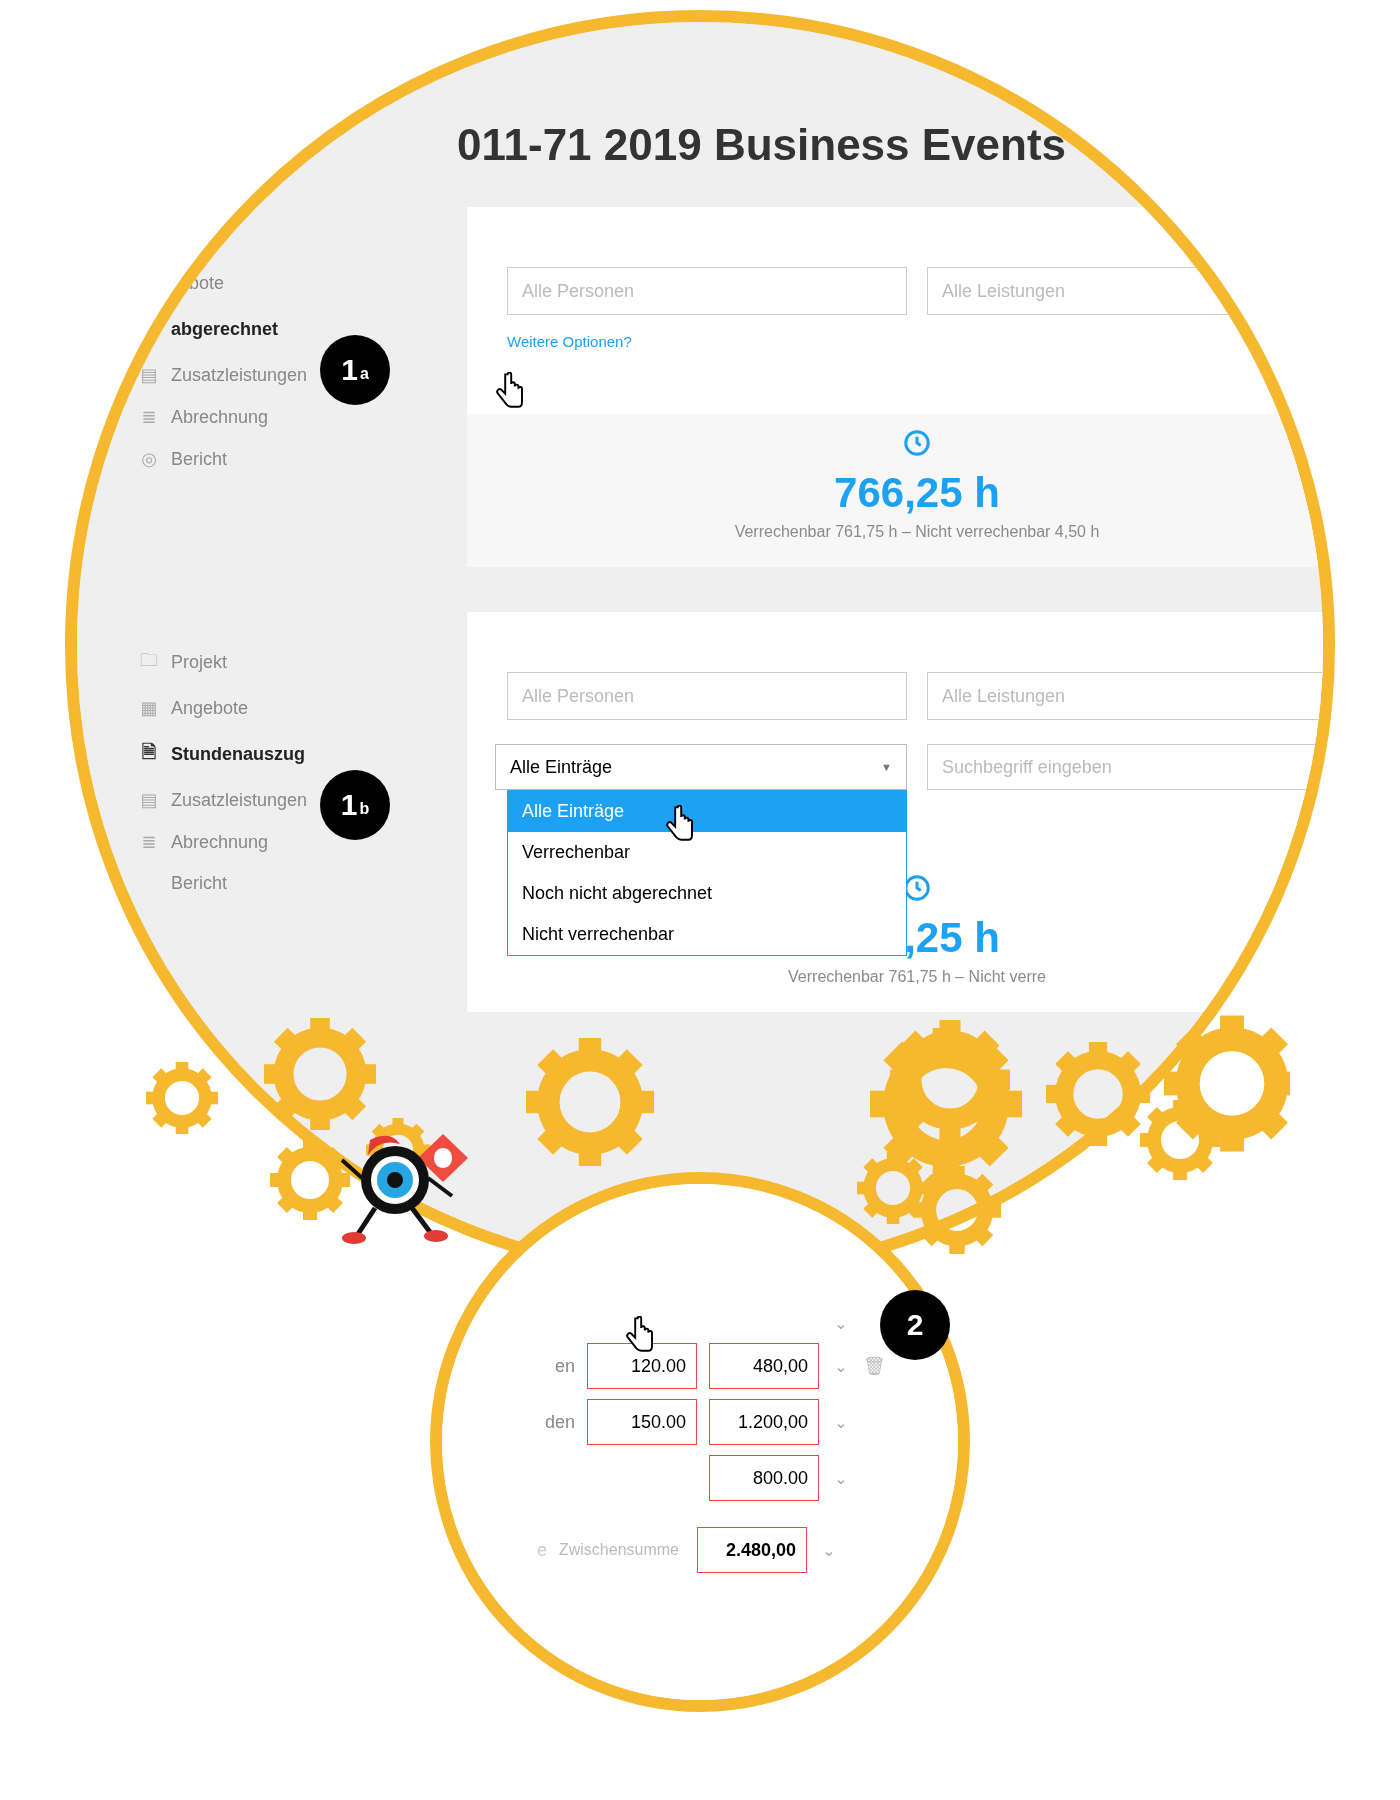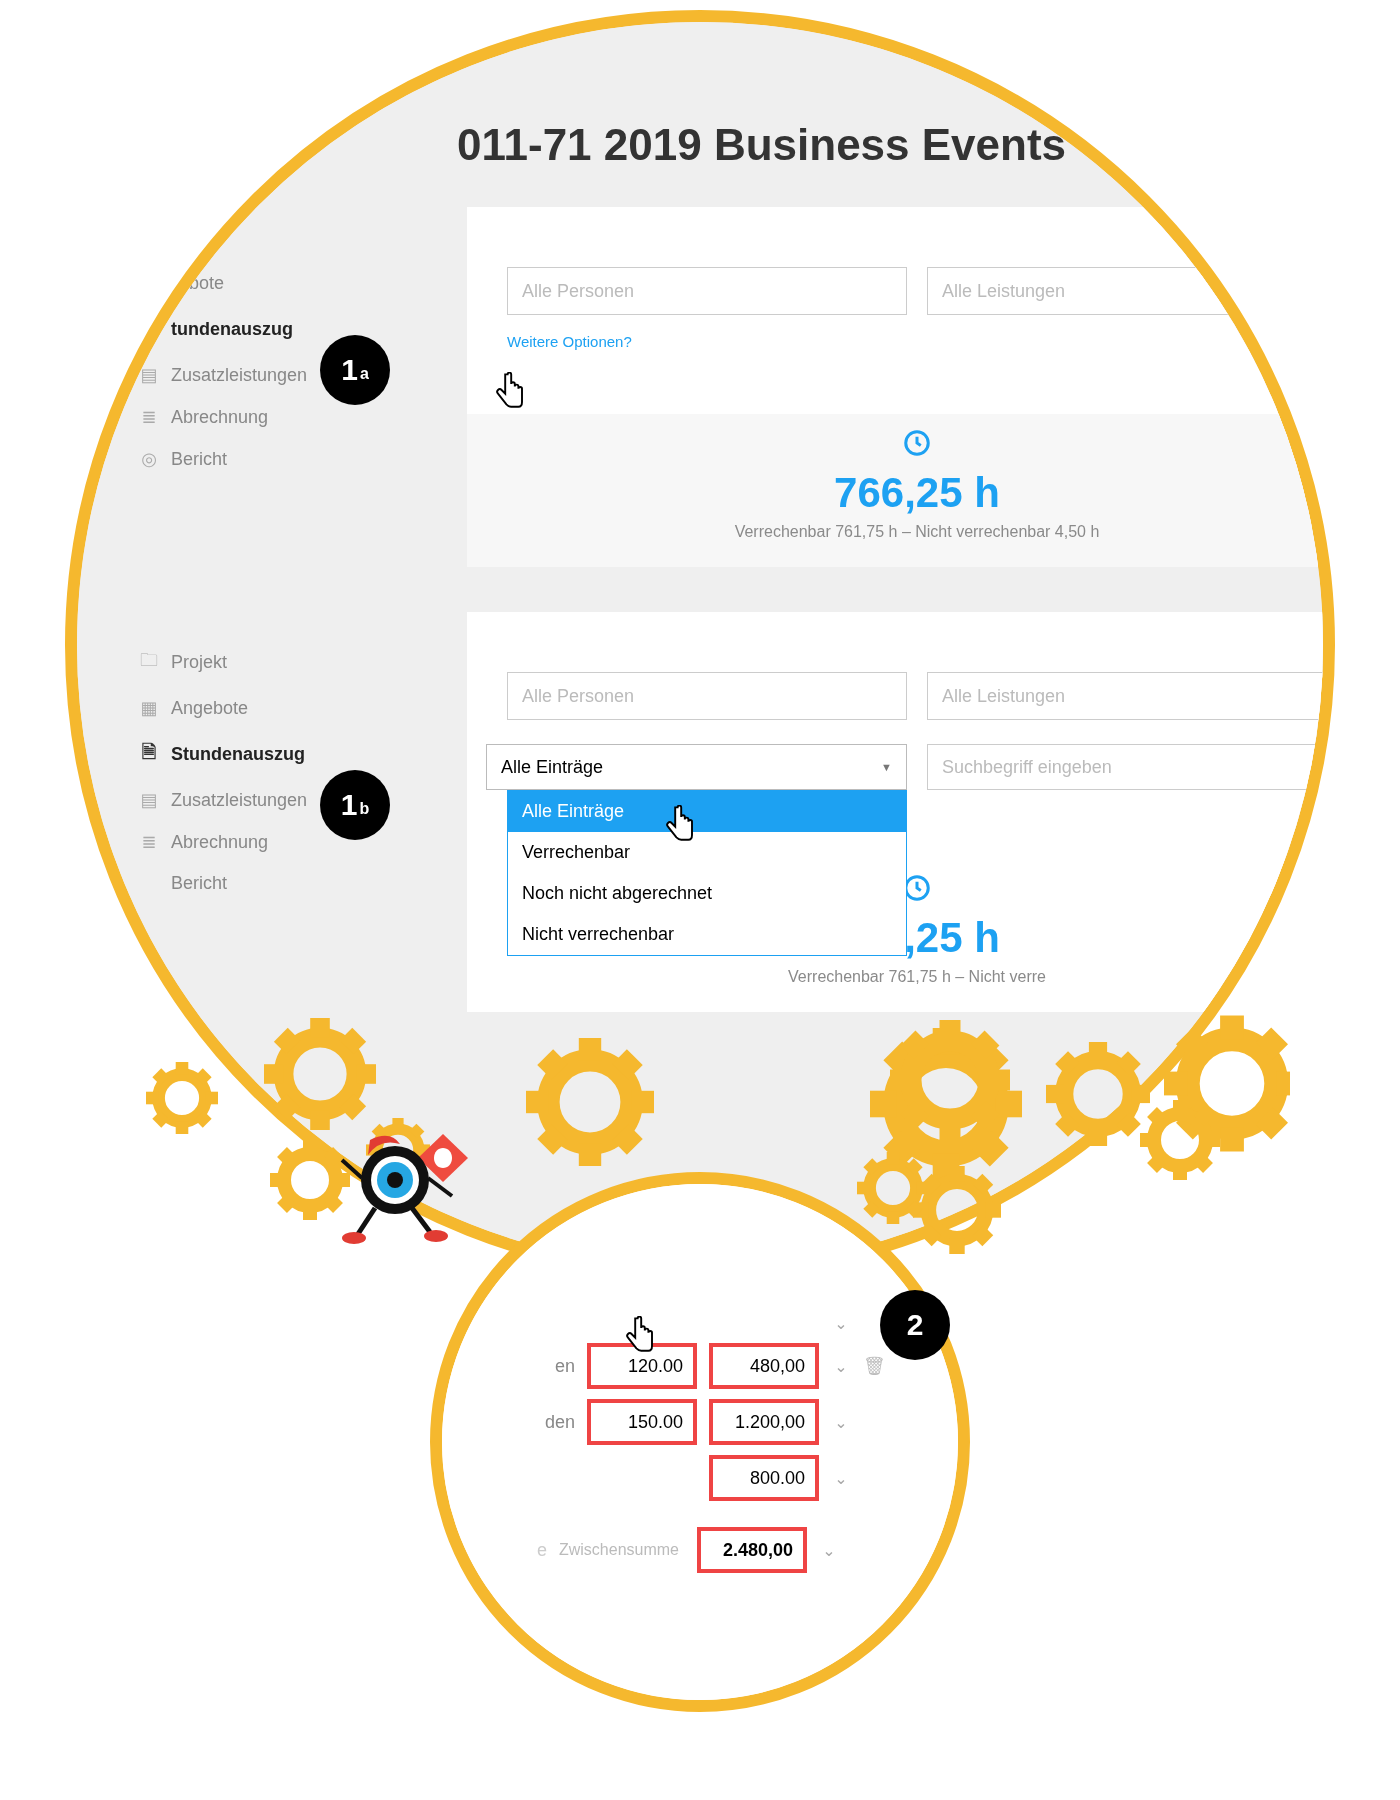--- a/index.html
+++ b/index.html
@@ -53,34 +53,34 @@
   }
   .inp::placeholder { color:#bbb; }
   .more-opt { margin:6px 0 0 40px; color:#1da1f2; font-size:15px; cursor:pointer; display:inline-block; }
 
   .kpi { position:absolute; left:0; right:0; bottom:0; text-align:center; padding:14px 40px 26px 40px; background:#f7f7f7;}
   .kpi-icon { color:#1da1f2; font-size:28px; }
   .kpi-val  { color:#1da1f2; font-size:42px; font-weight:700; margin-top:4px; }
   .kpi-sub  { color:#8a8a8a; font-size:16px; margin-top:6px; }
 
   
-  .dd-row { display:flex; gap:20px; padding:0 19px; margin-top:12px; position:relative;justify-content:center; }
+  .dd-row { display:flex; gap:20px; padding:0 28px; margin-top:12px; position:relative;justify-content:center; }
   .dd-box { height:46px; border:1px solid #bbb; flex:1; padding:0 14px; display:flex; align-items:center; justify-content:space-between; font-size:18px; cursor:pointer; background:#fff; position:relative;}
   .dd-caret { font-size:11px; color:#777;}
   .dd-pop { position:absolute; left:40px; top:46px; width:calc(50% - 50px); border:1px solid #1da1f2; background:#fff; z-index:5; }
   .dd-opt { padding:10px 14px; font-size:18px; cursor:pointer; }
   .dd-opt.sel { background:#1da1f2; color:#fff; }
   .search-inp { height:46px; border:1px solid #ccc; flex:1; padding:0 14px; font-size:18px; }
   .search-inp::placeholder{color:#bbb;}
 
   
   .mini { position:absolute; inset:0; background:#fff; padding-top:120px; }
   .mini-row { display:flex; align-items:center; justify-content:center; gap:12px; margin:10px 0; }
   .mini-row .lbl { width:60px; text-align:right; color:#888; font-size:18px; }
-  .mini-row input { width:110px; height:46px; border:4px solid #ef4444; text-align:right; padding:0 10px; font-size:18px; }
+  .mini-row input { width:110px; height:46px; border:1px solid #ef4444; text-align:right; padding:0 10px; font-size:18px; }
   .mini-row .chev { color:#aaa; font-size:16px; width:20px; text-align:center; }
   .mini-row .trash { color:#bbb; font-size:18px; width:22px; }
   .mini-total-lbl { color:#bbb; font-size:16px; margin-right:6px; }
   .mini-total { width:120px; height:40px; border:1px solid #ccc; text-align:right; padding:0 10px; font-size:18px; font-weight:600;}
 
   
   .dot { position:absolute; width:70px; height:70px; border-radius:50%; background:#000; color:#fff; display:flex; align-items:center; justify-content:center; font-size:30px; font-weight:700; z-index:40; }
   .dot sub { font-size:16px; font-weight:600; margin-left:2px; position:relative; top:4px;}
   .dot1a { left:320px; top:335px; } 
   .dot1b { left:320px; top:770px; }
@@ -102,21 +102,21 @@
   <div class="app">
     <h1 class="page-title">011-71 2019 Business Events</h1>
 
     <div class="sidebar1">
       <div class="nav-item">
         <span class="ico">▦</span>
         <span>…bote</span>
       </div>
       <div class="nav-item active">
         <span class="ico">🗎</span>
-        <span>tundenauszug</span>
+        <span>abgerechnet</span>
       </div>
       <div class="nav-item">
         <span class="ico">▤</span>
         <span>Zusatzleistungen</span>
       </div>
       <div class="nav-item">
         <span class="ico">≣</span>
         <span>Abrechnung</span>
       </div>
       <div class="nav-item">

